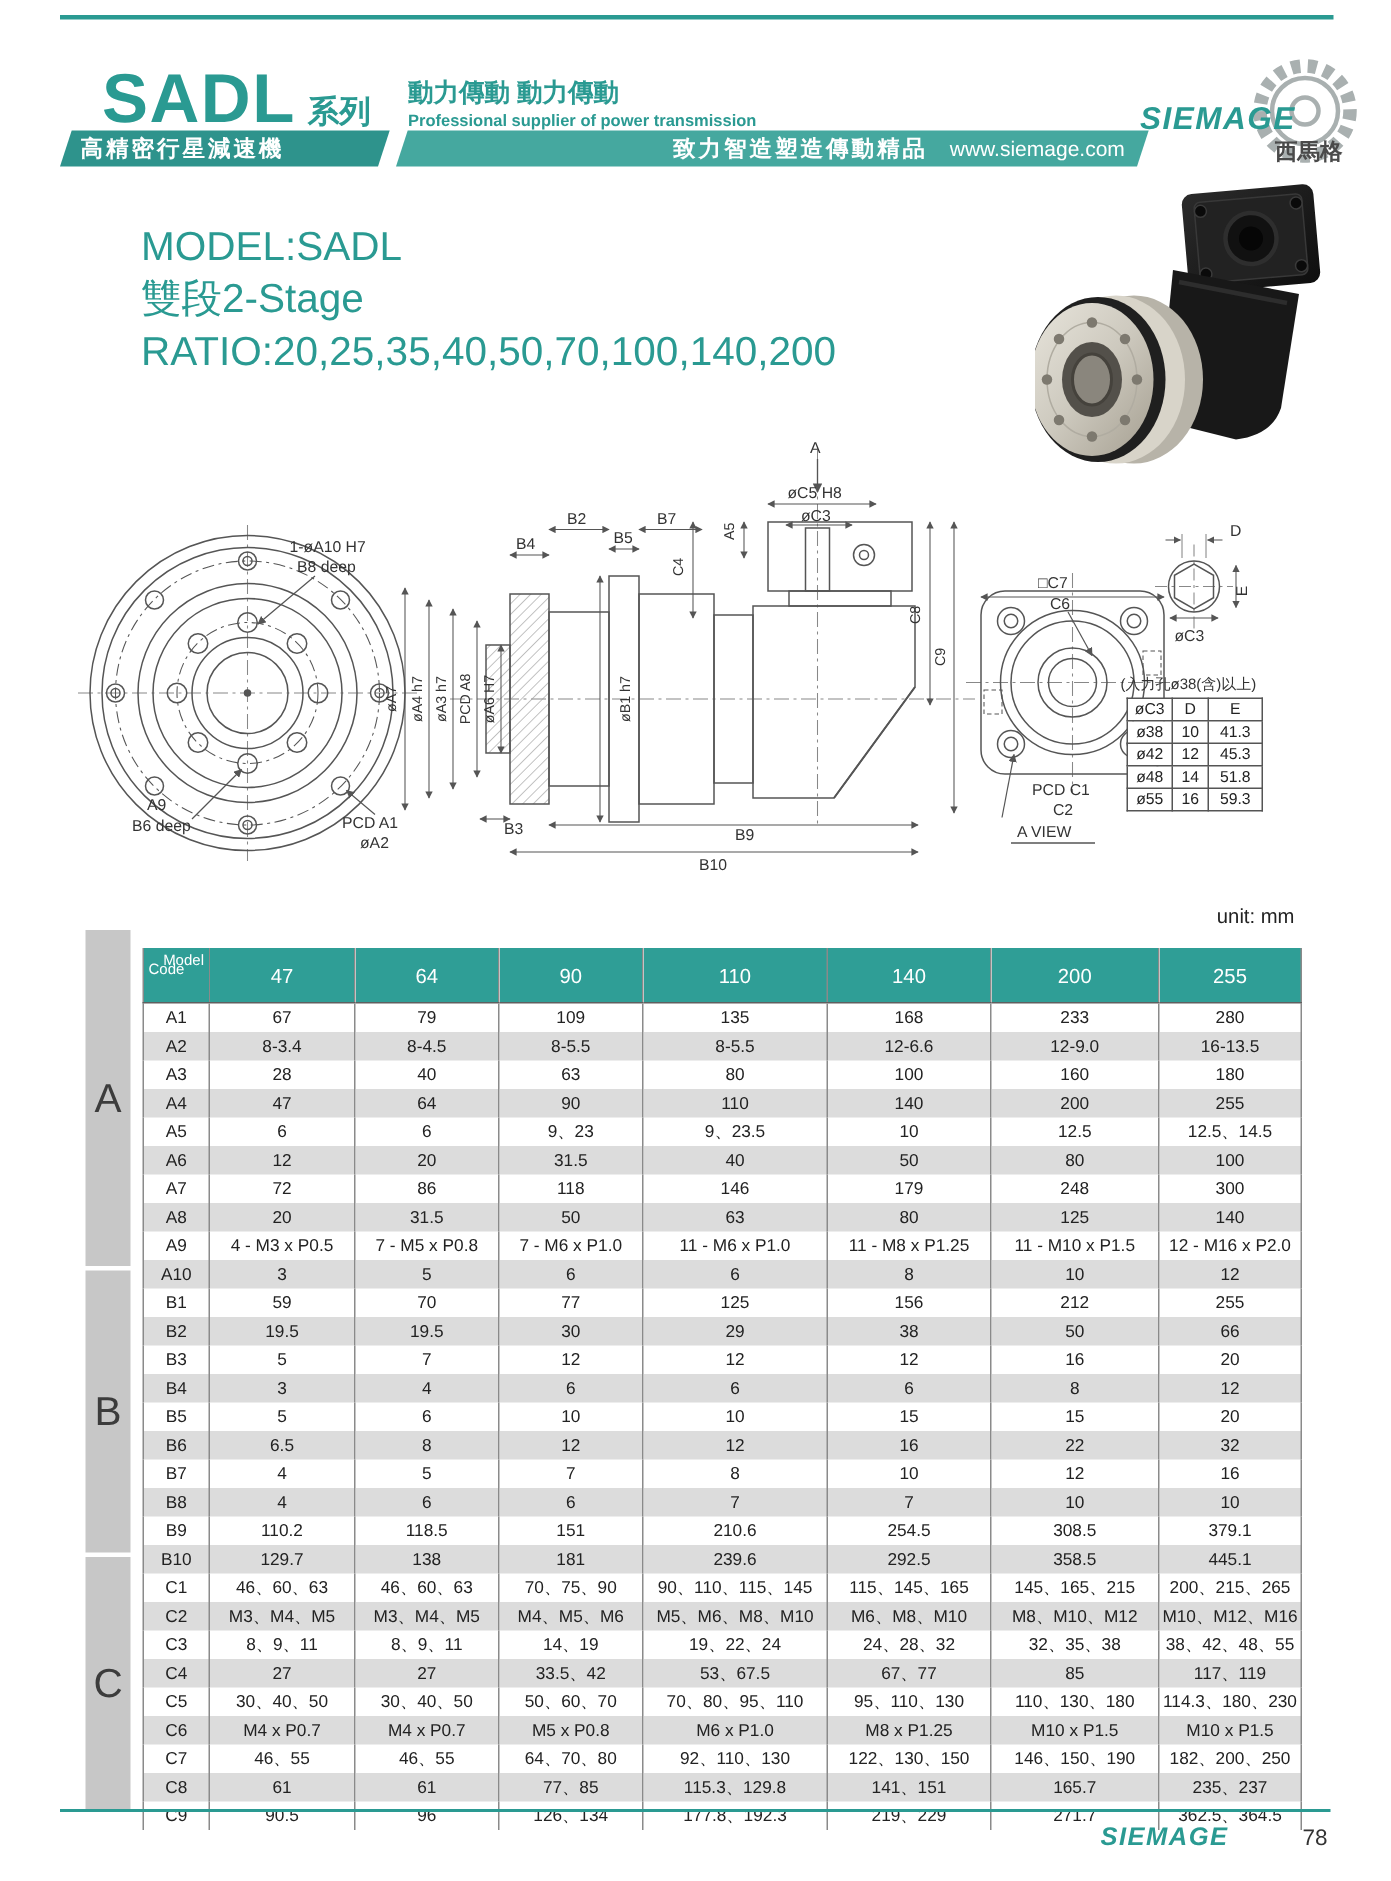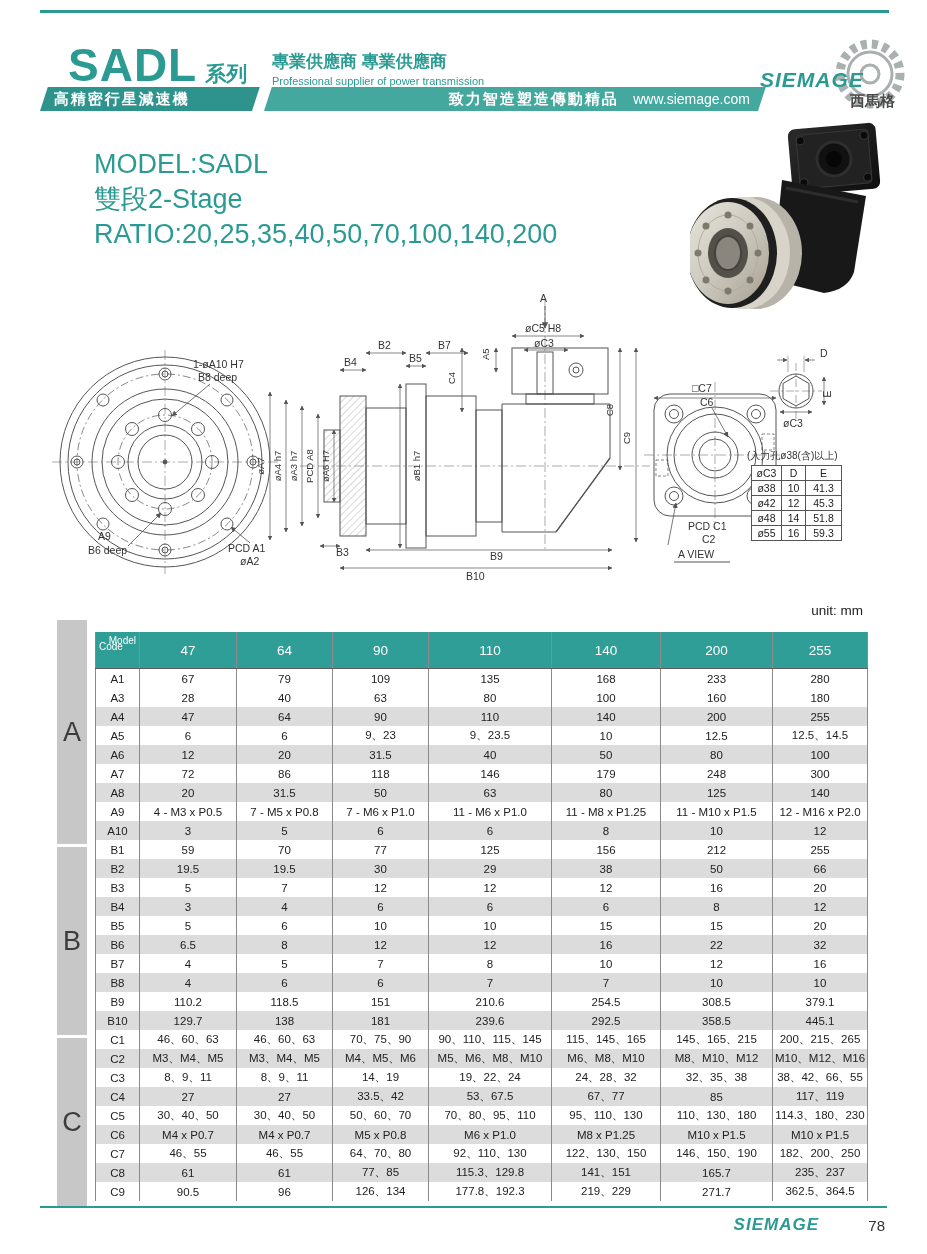--- a/index.html
+++ b/index.html
@@ -5,21 +5,21 @@
   html,body{margin:0;padding:0;background:#fff;}
   .page{position:relative;width:927px;height:1254px;background:#fff;overflow:hidden;
         font-family:"Liberation Sans",sans-serif;color:#333;}
   .abs{position:absolute;}
 
   
   .top-rule{position:absolute;left:40px;top:10px;width:849px;height:3px;background:#2a9a92;}
   .series-main{font-size:46px;font-weight:bold;color:#2a9a92;letter-spacing:1px;}
   .series-suffix{font-size:21px;font-weight:bold;color:#2a9a92;margin-left:8px;}
   .slogan-cn{font-size:17px;font-weight:bold;color:#2a9a92;}
-  .slogan-en{font-size:11px;font-weight:normal;color:#2a9a92;margin-top:2px;}
+  .slogan-en{font-size:11px;font-weight:bold;color:#2a9a92;margin-top:2px;}
   .band{position:absolute;left:40px;top:87px;width:718px;height:24px;}
   .band-left{position:absolute;left:0;top:0;width:212px;height:24px;background:#2e938c;
              transform:skewX(-18deg);transform-origin:bottom left;}
   .band-left span{position:absolute;left:10px;top:3px;font-size:15px;font-weight:bold;color:#fff;
                   transform:skewX(18deg);white-space:nowrap;letter-spacing:2px;}
   .band-right{position:absolute;left:224px;top:0;width:494px;height:24px;background:#45a89f;
               transform:skewX(-18deg);transform-origin:bottom left;}
   .band-right .inner{position:absolute;right:12px;top:3px;transform:skewX(18deg);white-space:nowrap;}
   .band-right .cn{font-size:15px;font-weight:bold;color:#fff;letter-spacing:2px;}
   .band-right .url{font-size:14px;color:#fff;margin-left:10px;}
@@ -78,21 +78,21 @@
 <body>
 
 <div class="page">
 
   <div class="top-rule"></div>
 
   <div class="abs" style="left:68px;top:38px;">
     <span class="series-main">SADL</span><span class="series-suffix">系列</span>
   </div>
   <div class="abs" style="left:272px;top:50px;">
-    <div class="slogan-cn">專業供應商 專業供應商</div>
+    <div class="slogan-cn">動力傳動 動力傳動</div>
     <div class="slogan-en">Professional supplier of power transmission</div>
   </div>
 
   <div class="logo">
     <svg width="165" height="80" viewBox="0 0 165 80">
       <circle cx="118" cy="40" r="30" fill="none" stroke="#a9b0b0" stroke-width="9" stroke-dasharray="6 5"></circle>
       <circle cx="118" cy="40" r="22" fill="none" stroke="#a9b0b0" stroke-width="3"></circle>
       <circle cx="118" cy="40" r="9" fill="none" stroke="#a9b0b0" stroke-width="3"></circle>
     </svg>
     <span class="logo-text">SIEMAGE</span>
@@ -407,20 +407,30 @@
         <tr class="plain">
           <td>A1</td>
           <td>67</td>
           <td>79</td>
           <td>109</td>
           <td>135</td>
           <td>168</td>
           <td>233</td>
           <td>280</td>
         </tr>
+        <tr class="stripe">
+          <td>A2</td>
+          <td>8-3.4</td>
+          <td>8-4.5</td>
+          <td>8-5.5</td>
+          <td>8-5.5</td>
+          <td>12-6.6</td>
+          <td>12-9.0</td>
+          <td>16-13.5</td>
+        </tr>
         <tr class="plain">
           <td>A3</td>
           <td>28</td>
           <td>40</td>
           <td>63</td>
           <td>80</td>
           <td>100</td>
           <td>160</td>
           <td>180</td>
         </tr>
@@ -615,21 +625,21 @@
           <td>M10、M12、M16</td>
         </tr>
         <tr class="plain">
           <td>C3</td>
           <td>8、9、11</td>
           <td>8、9、11</td>
           <td>14、19</td>
           <td>19、22、24</td>
           <td>24、28、32</td>
           <td>32、35、38</td>
-          <td>38、42、66、55</td>
+          <td>38、42、48、55</td>
         </tr>
         <tr class="stripe">
           <td>C4</td>
           <td>27</td>
           <td>27</td>
           <td>33.5、42</td>
           <td>53、67.5</td>
           <td>67、77</td>
           <td>85</td>
           <td>117、119</td>

